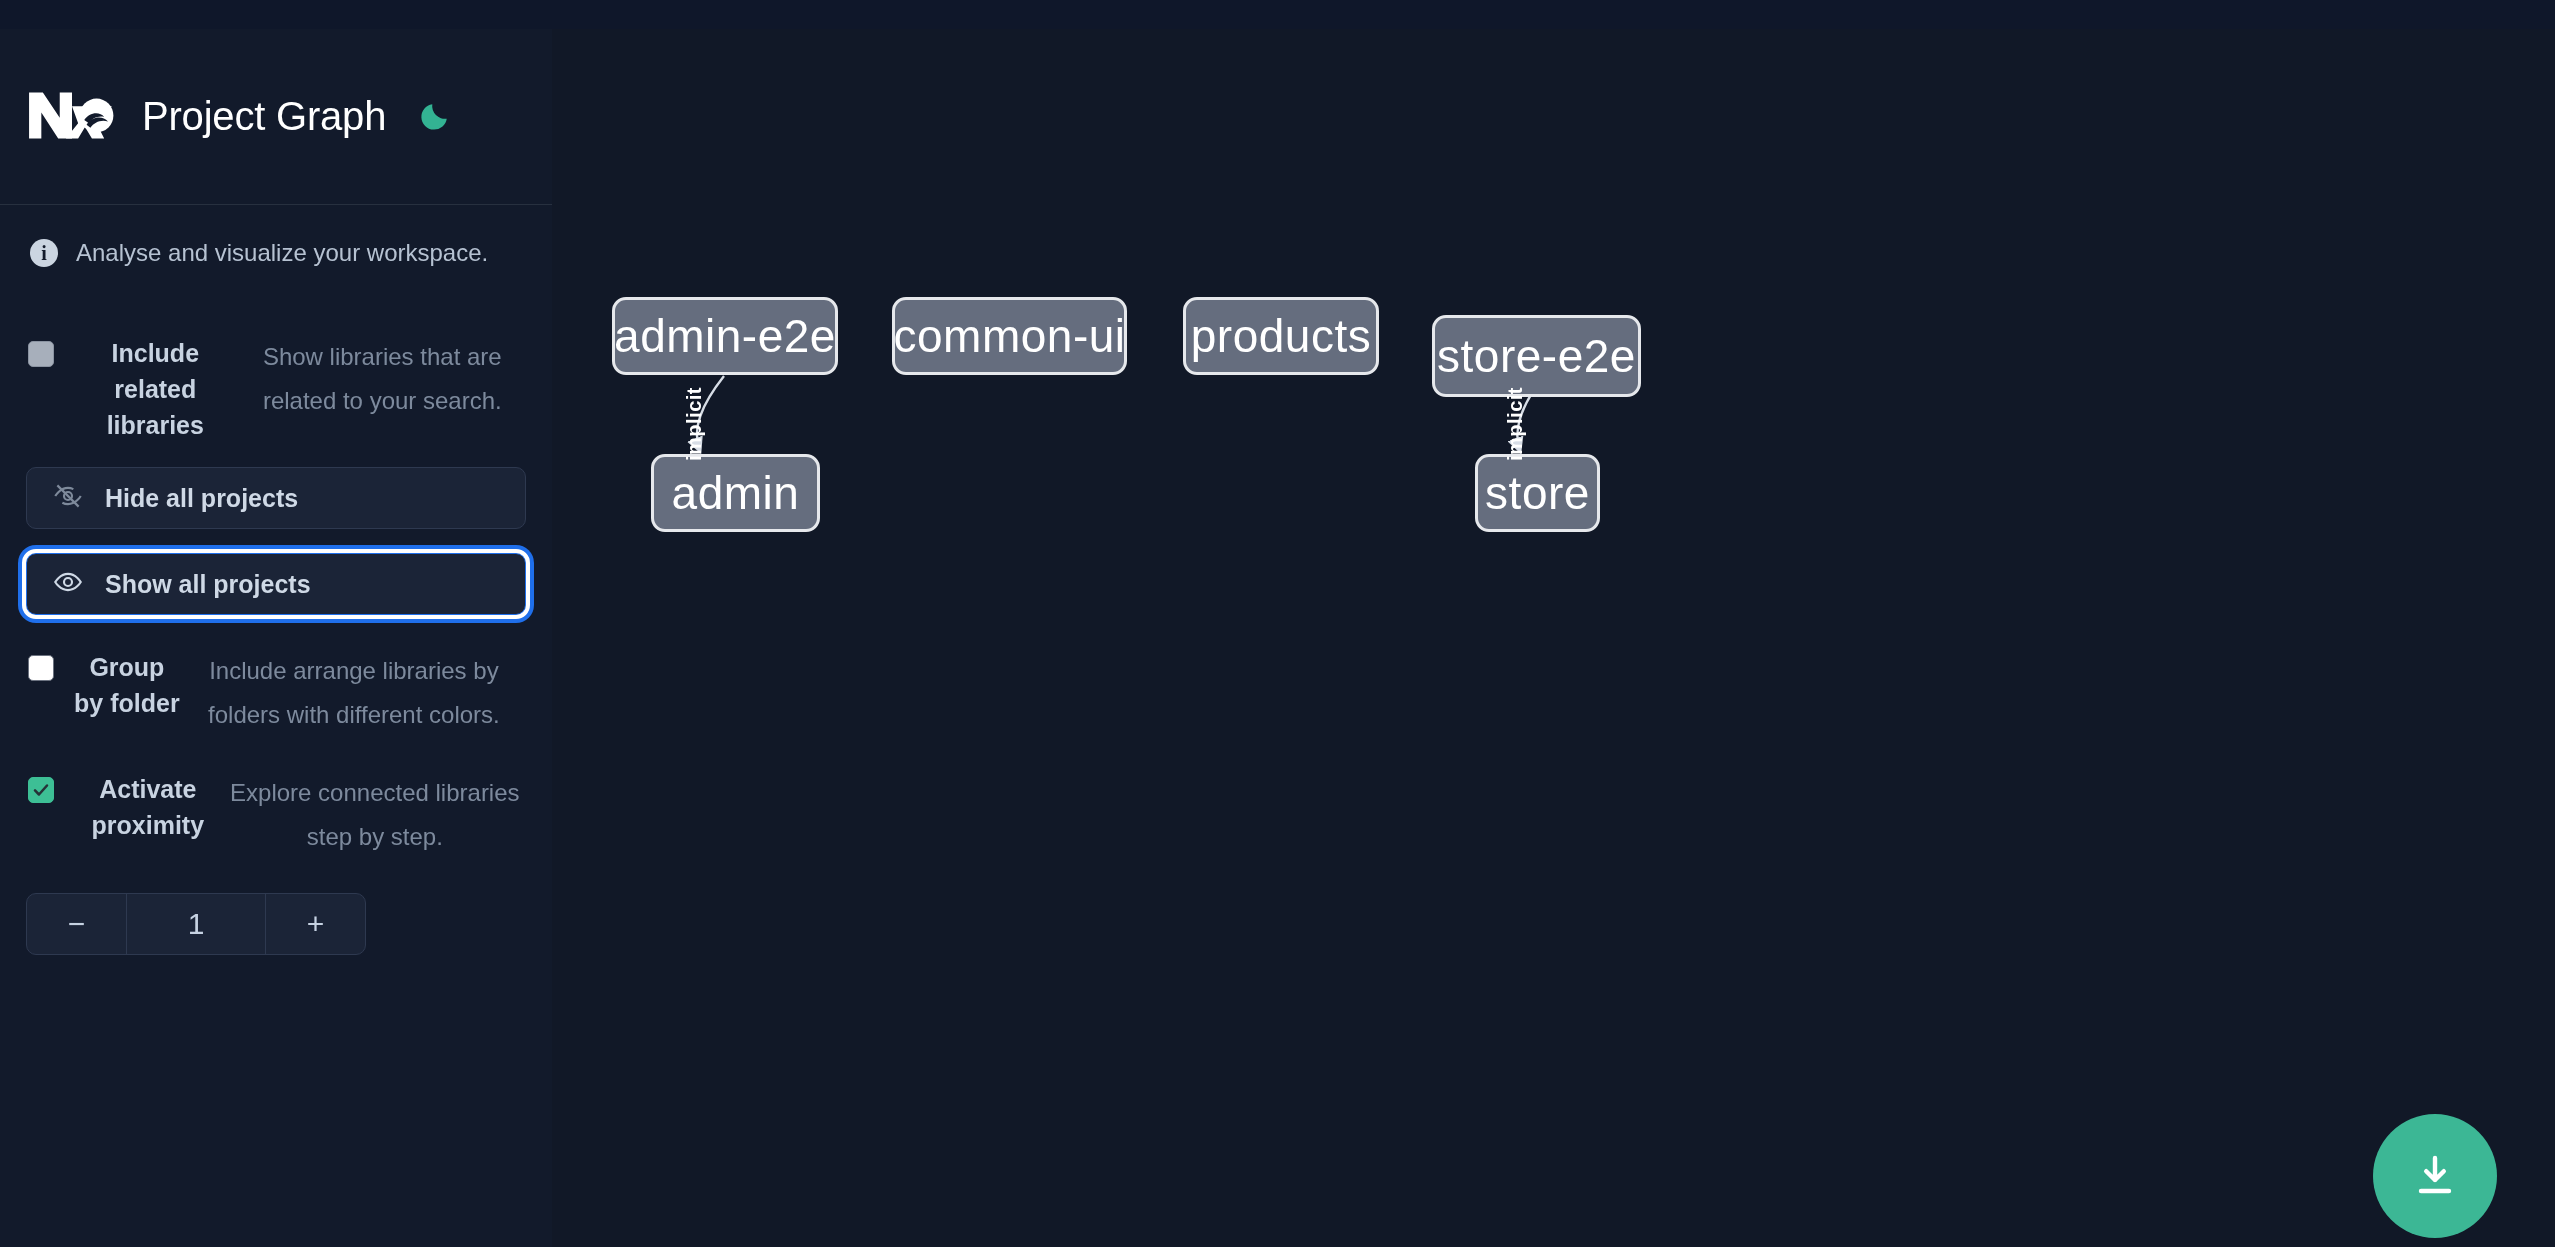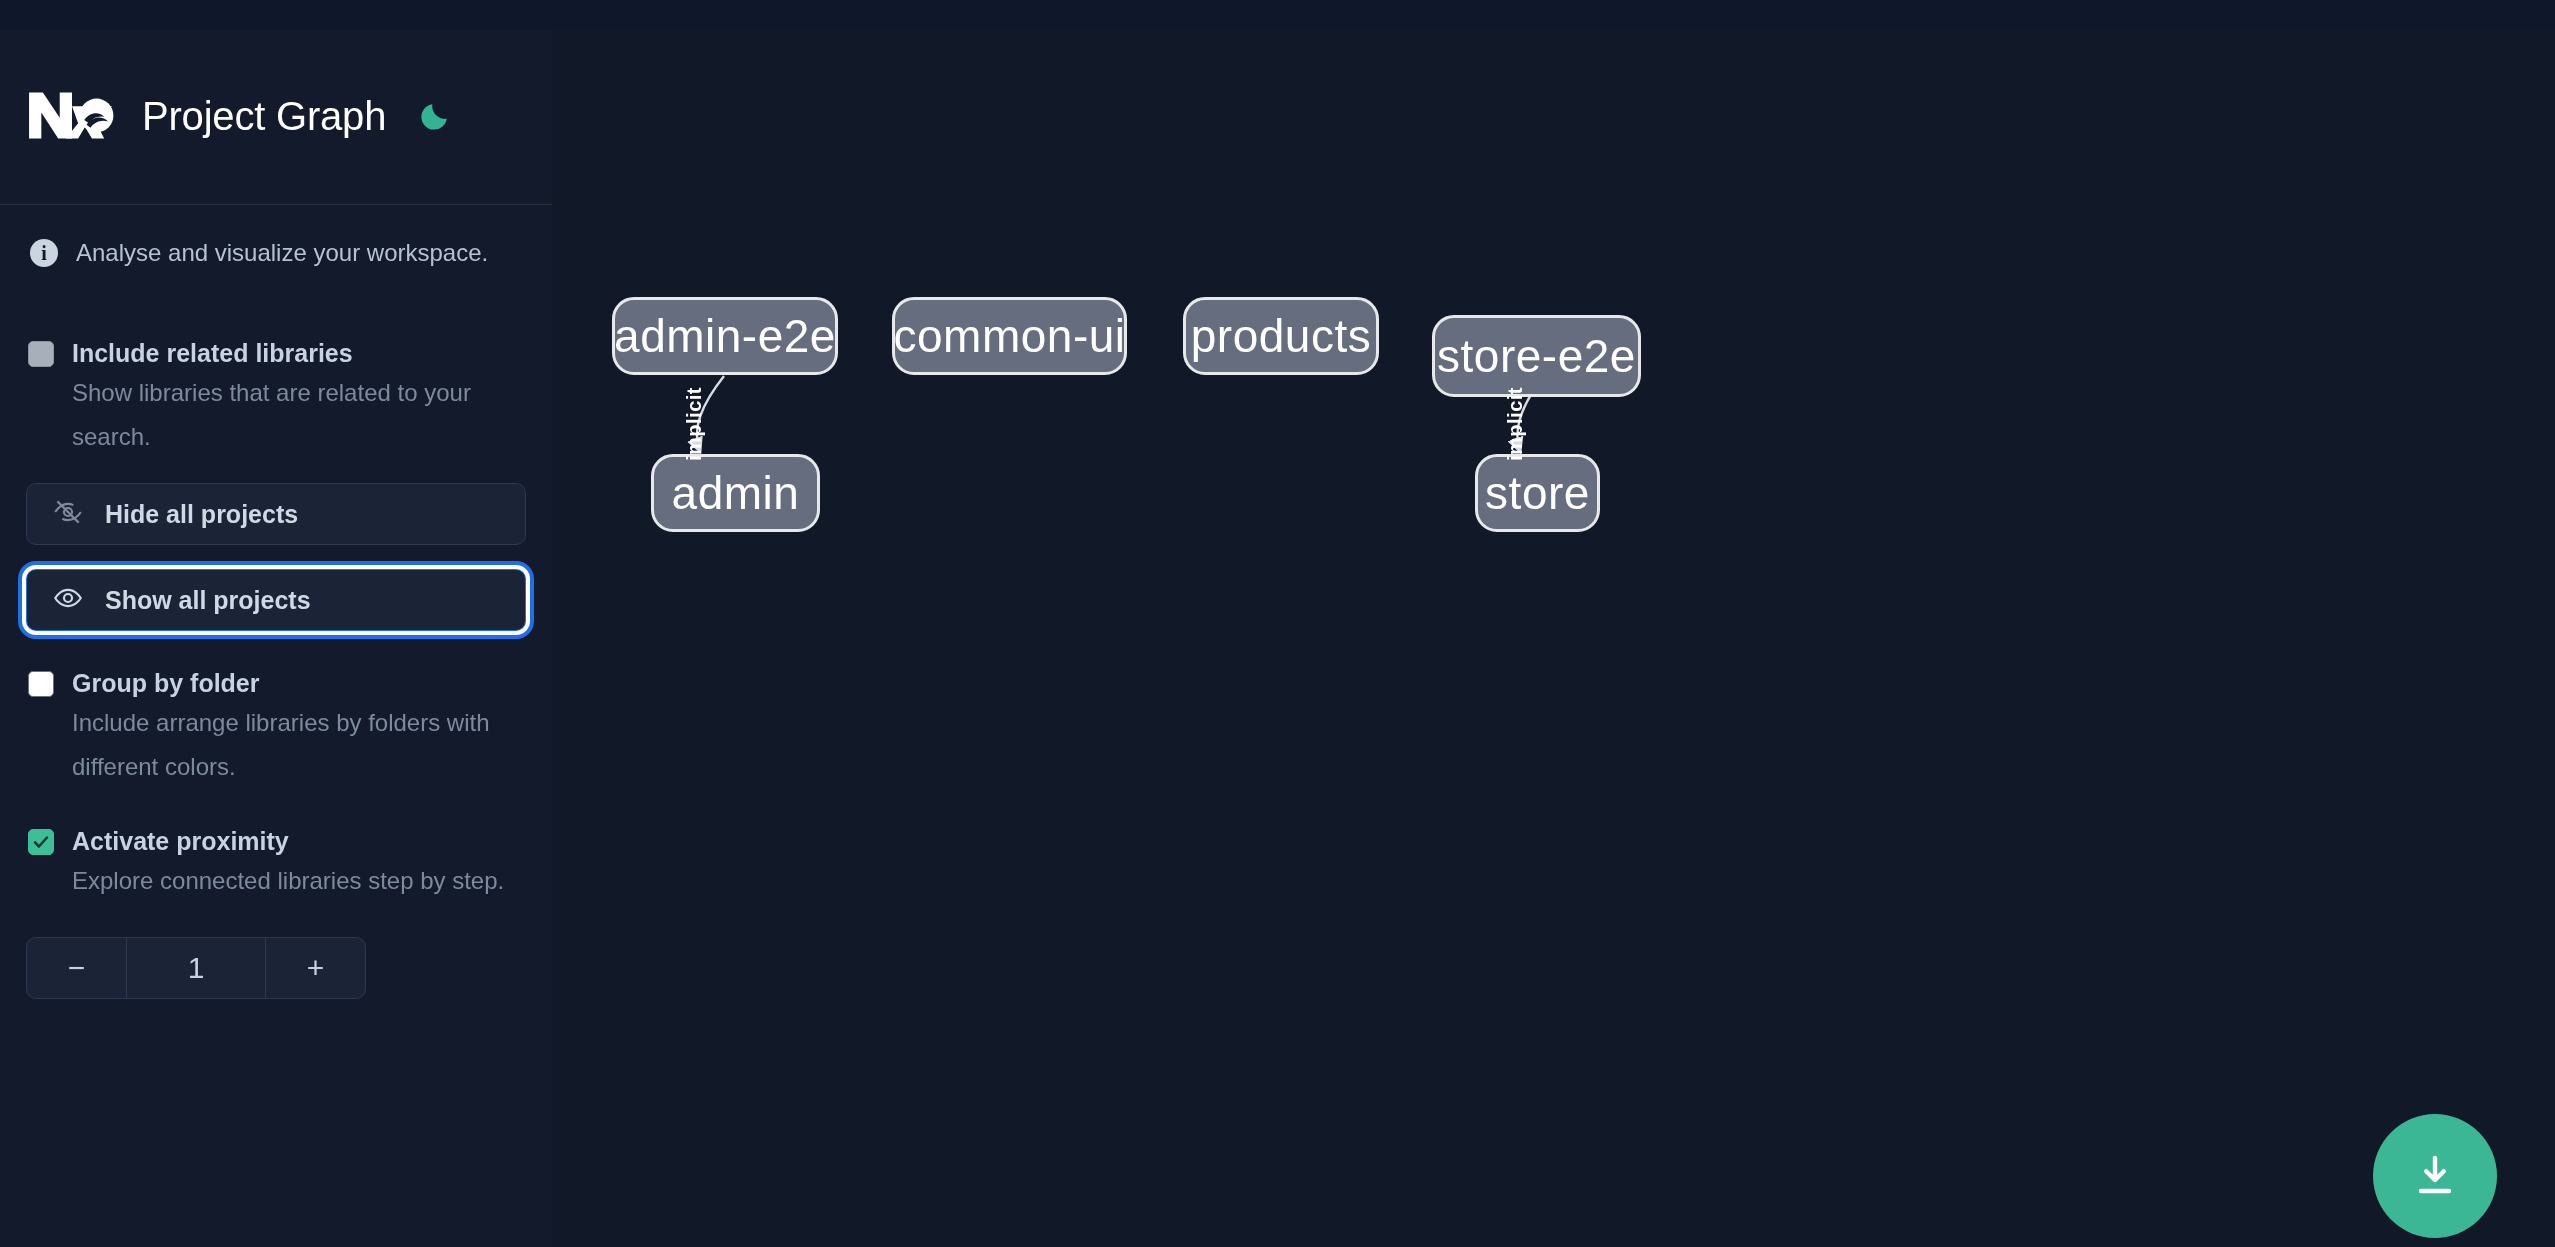--- a/index.html
+++ b/index.html
@@ -89,21 +89,21 @@
   .cbox {
     width: 26px; height: 26px; flex: 0 0 26px;
     margin-top: 6px;
     border-radius: 5px;
     display: flex; align-items: center; justify-content: center;
   }
   .cbox.disabled { background: #a7afbb; border: 1px solid #8a93a1; }
   .cbox.unchecked { background: #ffffff; border: 1px solid #6b7280; }
   .cbox.checked { background: #3dbf95; border: 1px solid #3dbf95; }
   .cbox .tick { width: 18px; height: 18px; display: block; }
-  .opt-texts { display: flex; flex-direction: column; }
+  .opt-texts { display: flex; flex-direction: row; text-align: center; }
   .opt-title { color: #c8d3e1; font-size: 25px; font-weight: 700; line-height: 36px; }
   .opt-desc { color: #7d8a9d; font-size: 24px; line-height: 44px; max-width: 440px; }
 
   .btn {
     margin-top: 24px;
     height: 62px;
     width: 500px;
     border-radius: 10px;
     border: 1px solid #2d real;
     background: #1b2437;
@@ -145,21 +145,21 @@
     position: relative;
     flex: 1 1 auto;
     background: #111827;
     height: 1247px;
     overflow: hidden;
   }
   .node {
     position: absolute;
     background: #656d7e;
     border: 3px solid #e6e8ec;
-    border-radius: 22px;
+    border-radius: 14px;
     display: flex; align-items: center; justify-content: center;
     color: #ffffff;
     font-size: 46px;
     letter-spacing: 0.5px;
     cursor: pointer;
     white-space: nowrap;
   }
   .edge-svg { position: absolute; inset: 0; width: 100%; height: 100%; pointer-events: none; }
   .edge-label {
     position: absolute;

